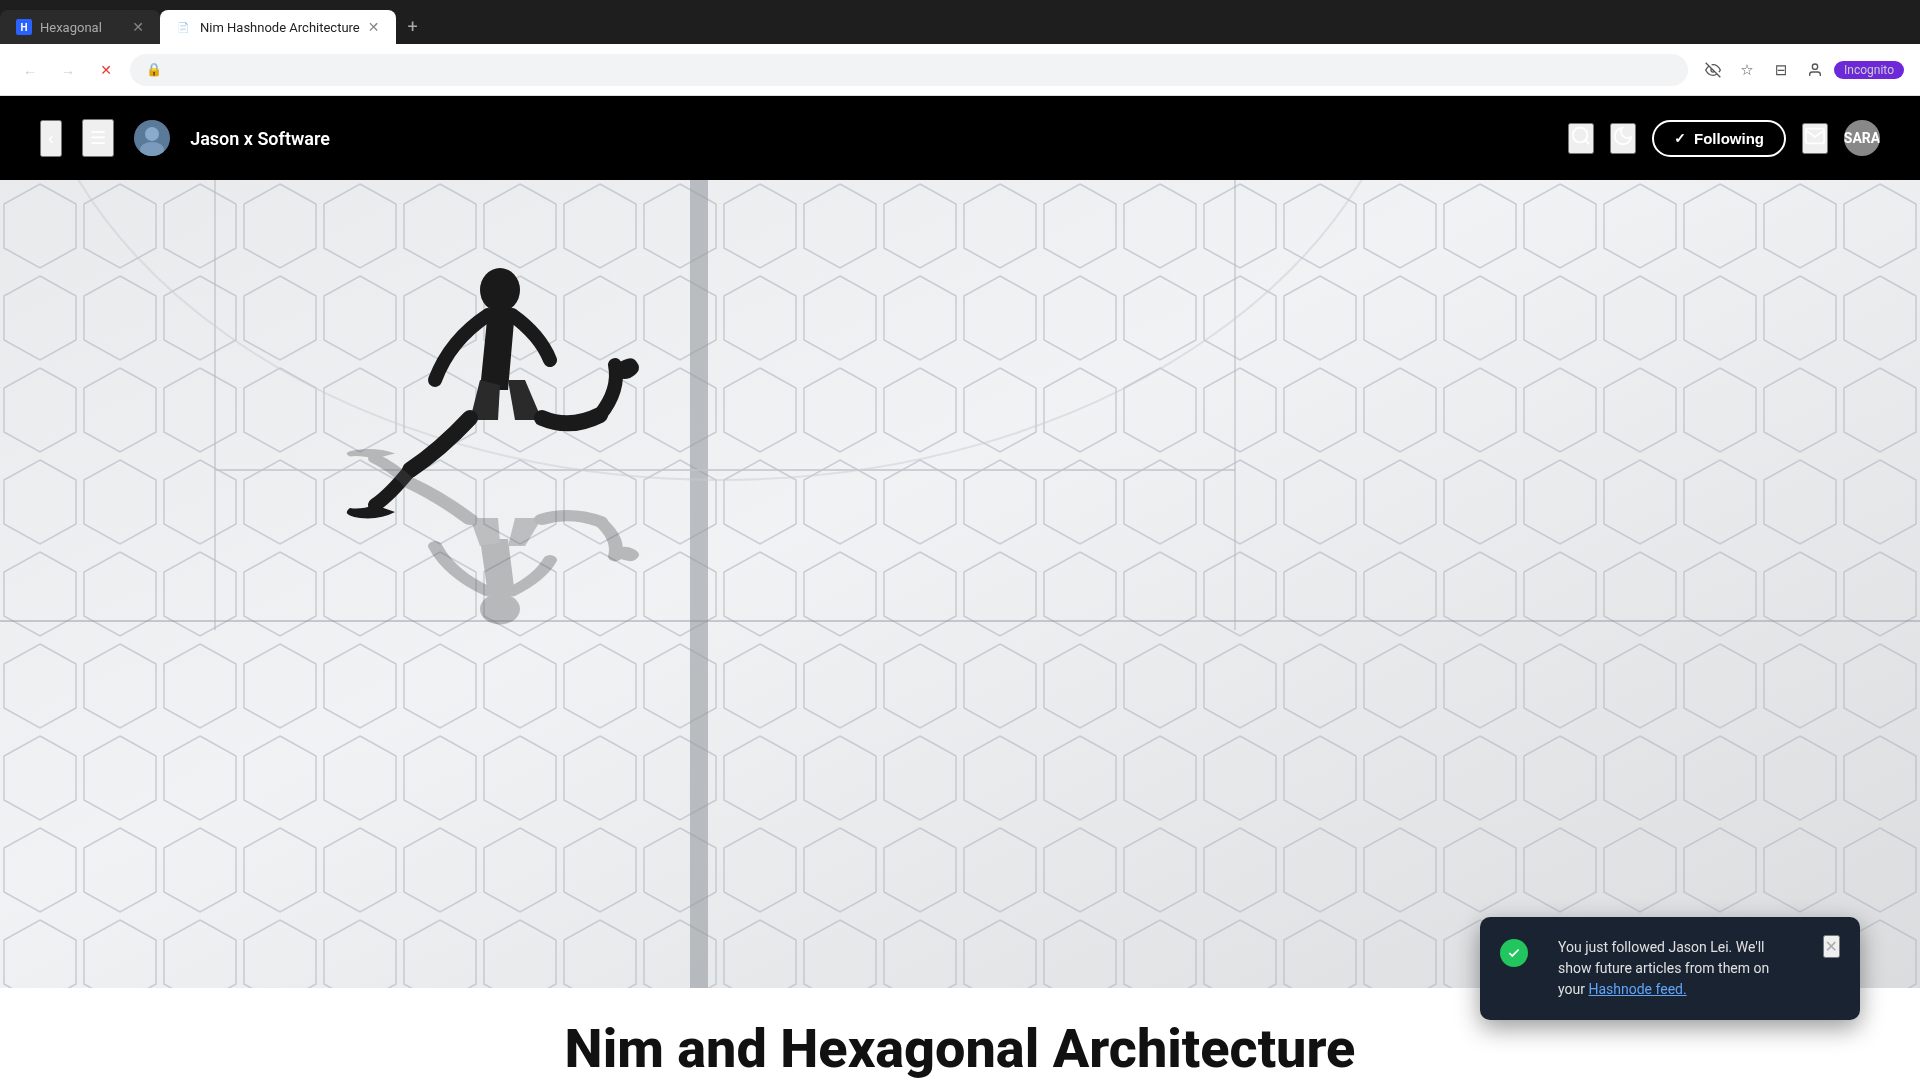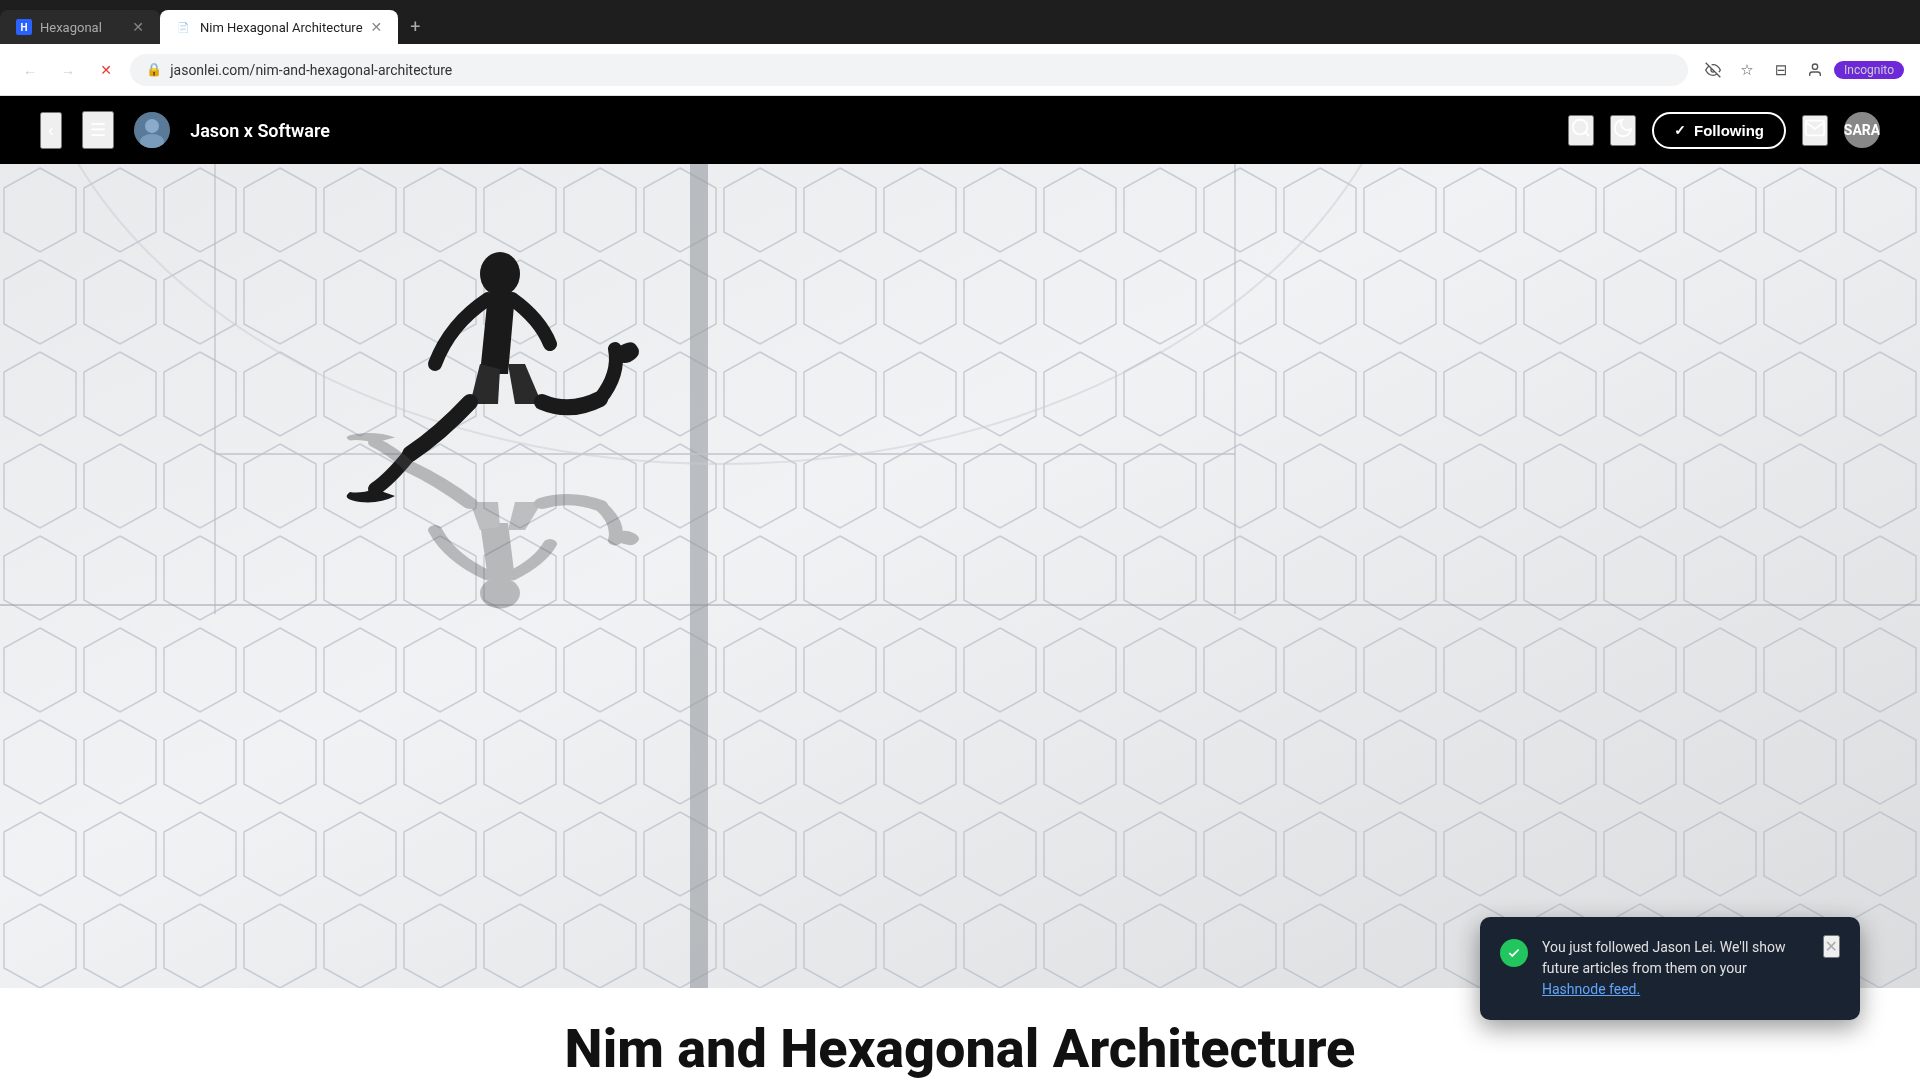--- a/index.html
+++ b/index.html
@@ -26,71 +26,70 @@
     .url-lock { color: #555; font-size: 13px; }
     .url-text { flex: 1; }
     .address-actions { display: flex; align-items: center; gap: 4px; }
     .addr-btn { width: 30px; height: 30px; display: flex; align-items: center; justify-content: center; border-radius: 50%; cursor: pointer; color: #555; font-size: 15px; border: none; background: transparent; }
     .incognito-badge { background: #6d28d9; color: #ccc; padding: 2px 10px; border-radius: 12px; font-size: 12px; }
 
     
     .page-content { background: #fff; width: 1920px; height: calc(1080px - 96px); overflow: hidden; display: flex; flex-direction: column; }
 
     
-    .site-header { display: flex; align-items: center; background: #000; color: #fff; height: 68px; padding: 0 40px; gap: 20px; flex-shrink: 0; }
+    .site-header { display: flex; align-items: center; background: #000; color: #fff; height: 84px; padding: 0 40px; gap: 20px; flex-shrink: 0; }
     .back-btn { color: #fff; font-size: 18px; cursor: pointer; padding: 6px; }
     .menu-btn { color: #fff; font-size: 18px; cursor: pointer; padding: 6px; }
     .blog-logo { width: 36px; height: 36px; border-radius: 50%; background: #555; overflow: hidden; display: flex; align-items: center; justify-content: center; flex-shrink: 0; }
     .blog-title { font-size: 18px; font-weight: 600; color: #fff; }
     .header-spacer { flex: 1; }
     .header-actions { display: flex; align-items: center; gap: 16px; }
     .search-icon-btn { color: #fff; font-size: 18px; cursor: pointer; }
     .theme-btn { color: #fff; font-size: 18px; cursor: pointer; }
     .following-btn { display: flex; align-items: center; gap: 8px; border: 2px solid #fff; border-radius: 24px; padding: 8px 20px; color: #fff; font-size: 15px; font-weight: 600; cursor: pointer; background: transparent; }
     .following-btn .check { font-size: 14px; }
     .newsletter-btn { color: #fff; font-size: 18px; cursor: pointer; }
     .user-avatar { width: 36px; height: 36px; border-radius: 50%; background: #888; display: flex; align-items: center; justify-content: center; font-size: 14px; font-weight: 700; color: #fff; cursor: pointer; overflow: hidden; }
 
     
     .photo-credit { position: absolute; bottom: 50px; right: 60px; background: rgba(255,255,255,0.85); padding: 8px 16px; border-radius: 4px; font-size: 13px; color: #333; }
     .photo-credit a { color: #333; text-decoration: underline; }
 
     
-    .toast { position: fixed; bottom: 60px; right: 60px; background: #1a2332; color: #fff; border-radius: 10px; padding: 20px 20px 20px 20px; display: flex; align-items: flex-start; gap: 14px; width: 380px; box-shadow: 0 8px 24px rgba(0,0,0,0.4); z-index: 1000; }
+    .toast { position: fixed; bottom: 60px; right: 60px; background: #1a2332; color: #fff; border-radius: 10px; padding: 20px 20px 20px 20px; display: flex; align-items: flex-start; gap: 30px; width: 380px; box-shadow: 0 8px 24px rgba(0,0,0,0.4); z-index: 1000; }
     .toast-icon { width: 28px; height: 28px; border-radius: 50%; background: #22c55e; display: flex; align-items: center; justify-content: center; flex-shrink: 0; font-size: 14px; margin-top: 2px; }
     .toast-content { flex: 1; font-size: 14px; line-height: 1.5; color: #e0e0e0; }
     .toast-content a { color: #60a5fa; text-decoration: underline; cursor: pointer; }
     .toast-close { color: #aaa; cursor: pointer; font-size: 16px; flex-shrink: 0; margin-top: -2px; }
   </style>
 </head>
 <body>
 
 <div class="browser-chrome">
 
   <div class="tab-bar">
     <div class="tab inactive">
       <div class="tab-favicon hashnode">H</div>
       <span class="tab-label">Hexagonal</span>
       <span class="tab-close">✕</span>
     </div>
     <div class="tab active">
       <div class="tab-favicon article">📄</div>
-      <span class="tab-label">Nim Hexagonal Architecture</span>
+      <span class="tab-label">Nim Hashnode Architecture</span>
       <span class="tab-close">✕</span>
     </div>
     <div class="new-tab-btn">+</div>
   </div>
 
   <div class="address-bar">
     <button class="nav-btn disabled">←</button>
     <button class="nav-btn disabled">→</button>
     <button class="nav-btn loading">✕</button>
     <div class="url-bar">
       <span class="url-lock">🔒</span>
-      <span class="url-text">jasonlei.com/nim-and-hexagonal-architecture</span>
     </div>
     <div class="address-actions">
       <button class="addr-btn">
         <svg width="16" height="16" viewBox="0 0 24 24" fill="none" stroke="currentColor" stroke-width="2">
             <path d="M17.94 17.94A10.07 10.07 0 0112 20c-7 0-11-8-11-8a18.45 18.45 0 015.06-5.94M9.9 4.24A9.12 9.12 0 0112 4c7 0 11 8 11 8a18.5 18.5 0 01-2.16 3.19m-6.72-1.07a3 3 0 11-4.24-4.24"></path>
             <line x1="1" y1="1" x2="23" y2="23"></line>
           </svg>
       </button>
       <button class="addr-btn">☆</button>
       <button class="addr-btn">⊟</button>

